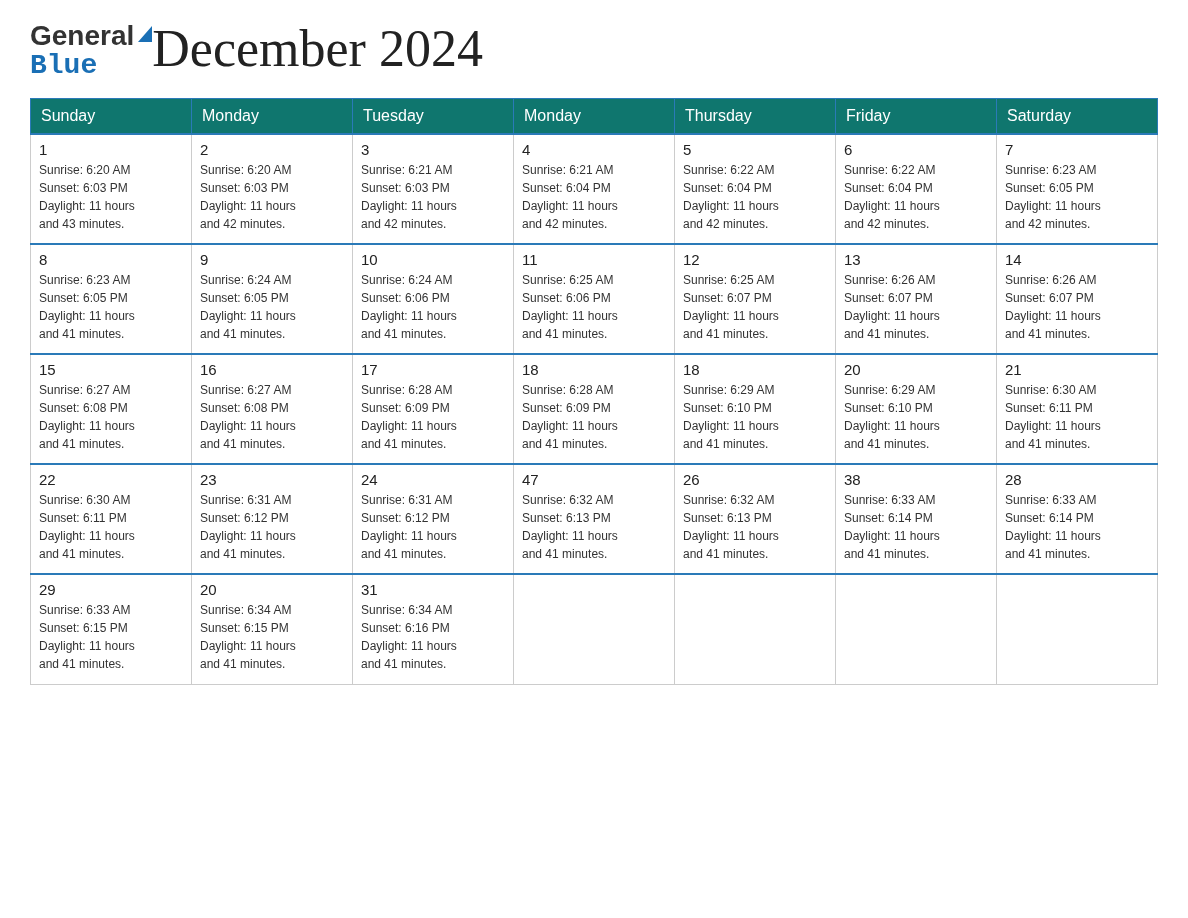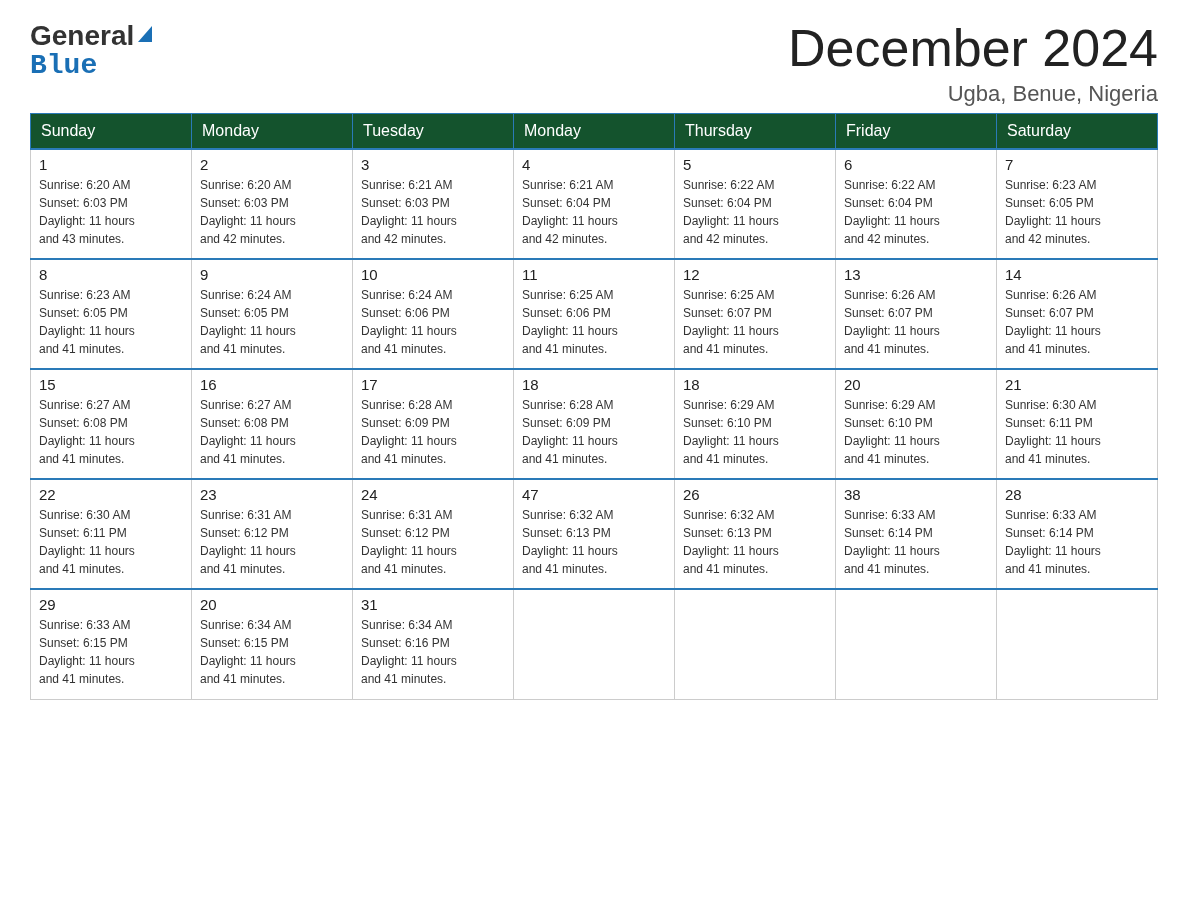--- a/index.html
+++ b/index.html
@@ -5,23 +5,22 @@
     * { margin: 0; padding: 0; box-sizing: border-box; }
     body {
       font-family: Arial, sans-serif;
       background: #ffffff;
       width: 1188px;
       min-height: 918px;
       padding: 20px 30px;
     }
     .header-area {
       display: flex;
-      justify-content: space-between;
       align-items: flex-start;
-      margin-bottom: 6px;
+      margin-bottom: 18px;
     }
     .logo-area {
       display: flex;
       flex-direction: column;
       align-items: flex-start;
     }
     .logo-text {
       display: flex;
       align-items: center;
     }
@@ -46,39 +45,40 @@
     }
     .logo-blue-text {
       font-size: 28px;
       font-weight: bold;
       color: #1a6fb5;
       line-height: 1;
       font-family: Liberation Mono, monospace;
     }
     .title-area {
       text-align: right;
+      font-family: Liberation Serif, serif;
     }
     .month-title {
       font-size: 52px;
       font-weight: normal;
       color: #222;
       line-height: 1.1;
     }
     .location-title {
       font-size: 22px;
       color: #555;
       margin-top: 4px;
     }
     .calendar-table {
       width: 100%;
       border-collapse: collapse;
       table-layout: fixed;
     }
     .calendar-table th {
-      background-color: #14532d;
+      background-color: #0f766e;
       color: #ffffff;
       font-size: 16px;
       font-weight: normal;
       padding: 8px 10px;
       text-align: left;
       border: 1px solid #2a7ab8;
     }
     .calendar-table td {
       border: 1px solid #cccccc;
       vertical-align: top;
@@ -135,21 +135,20 @@
     <div class="logo-text">
       <span class="logo-general">General</span>
       <div class="logo-blue-part">
         <div class="logo-arrow"></div>
       </div>
     </div>
     <span class="logo-blue-text">Blue</span>
   </div>
   <div class="title-area">
     <div class="month-title">December 2024</div>
-    <div class="location-title">Ugba, Benue, Nigeria</div>
   </div>
 </div>
 
 <table class="calendar-table">
   <thead>
     <tr>
     <th>Sunday</th>
         <th>Monday</th>
         <th>Tuesday</th>
         <th>Monday</th>

